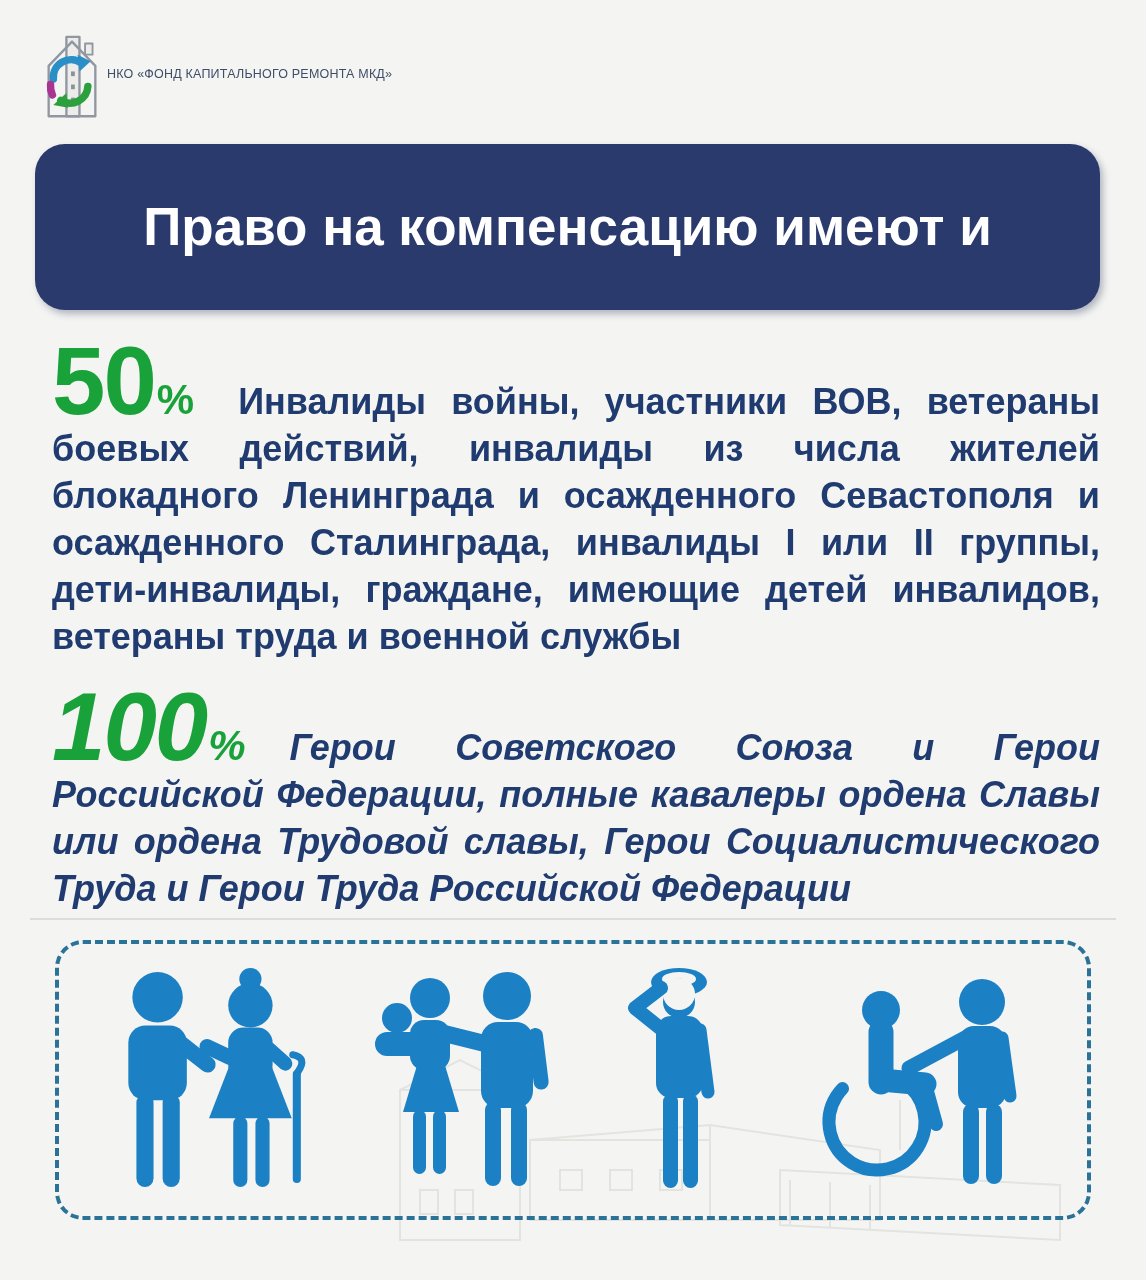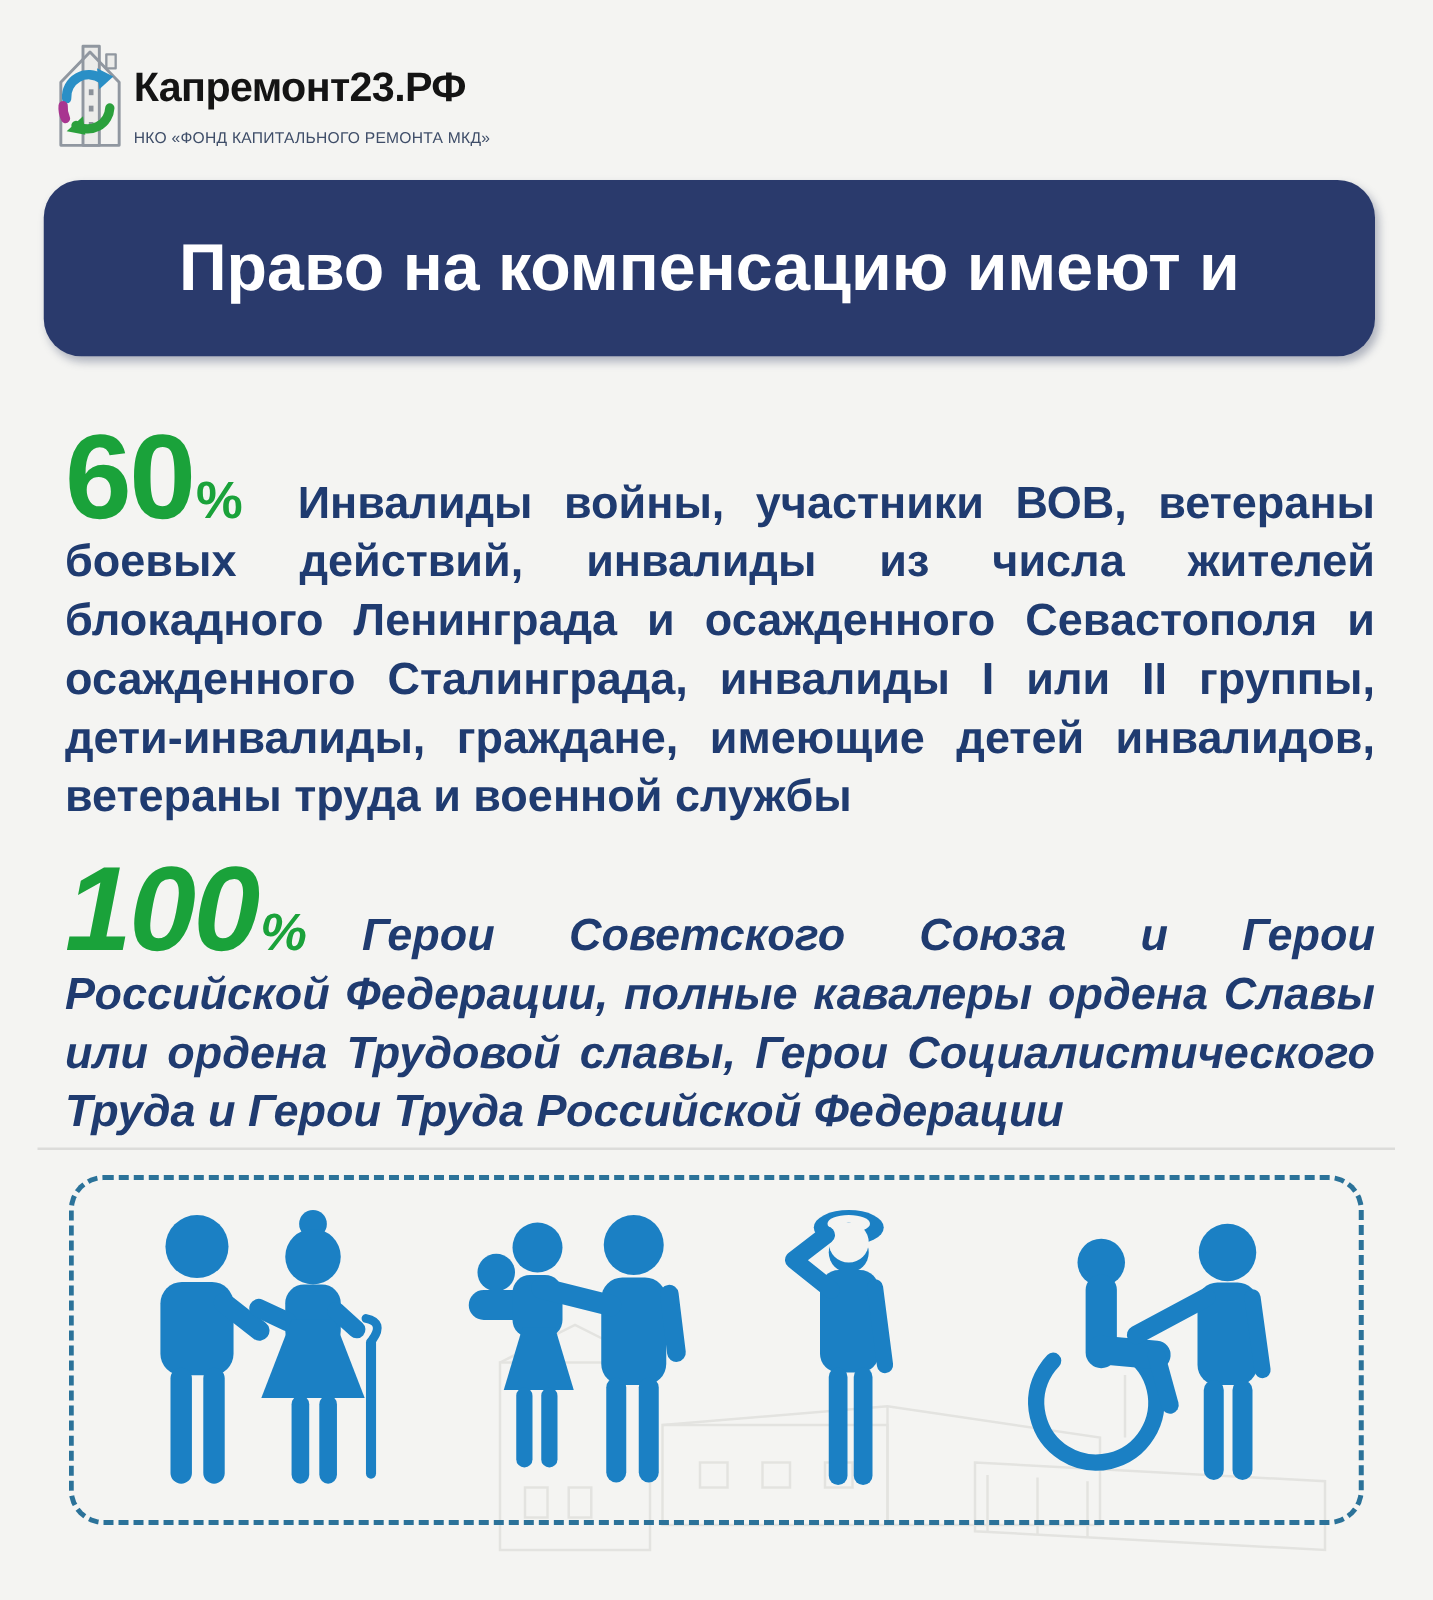--- a/index.html
+++ b/index.html
@@ -30,21 +30,21 @@
     font-size: 33px; font-weight: 700; color: var(--logo-text);
     letter-spacing: -0.5px; line-height: 36px; white-space: nowrap;
   }
   .logo-subtitle {
     font-size: 12.5px; font-weight: 400; color: var(--logo-sub);
     letter-spacing: 0.2px; margin-top: 15px; white-space: nowrap;
   }
 
   
   .banner {
-    position: absolute; left: 35px; top: 144px; width: 1065px; height: 141px;
+    position: absolute; left: 35px; top: 144px; width: 1065px; height: 166px;
     background: var(--banner-bg); border-radius: 30px;
     box-shadow: 3px 4px 7px rgba(50, 60, 95, 0.35);
     display: flex; flex-direction: column; justify-content: center; align-items: center;
     row-gap: 8px;
   }
   .banner-line {
     color: var(--banner-text); font-size: 53px; font-weight: 700;
     line-height: 64px; white-space: nowrap; text-align: center;
   }
 
@@ -105,30 +105,29 @@
 
       <g fill="none" stroke-linecap="round">
         <path d="M10 50 A 19 19 0 0 1 40 33" stroke="#2a8fc6" stroke-width="8"></path>
         <path d="M47 58 A 19 19 0 0 1 18 73" stroke="#2ba03c" stroke-width="8"></path>
         <path d="M9 67 A 21 21 0 0 1 7 56" stroke="#a83590" stroke-width="8"></path>
       </g>
       <path d="M36 24 L50 31 L38 42 Z" fill="#2a8fc6"></path>
       <path d="M24 65 L10 78 L26 81 Z" fill="#2ba03c"></path>
     </svg>
     <div class="logo-textcol">
-      <div class="logo-title">Капремонт23.РФ</div>
       <div class="logo-subtitle">НКО «ФОНД КАПИТАЛЬНОГО РЕМОНТА МКД»</div>
     </div>
   </div>
 
   <div class="banner">
     <div class="banner-line">Право на компенсацию имеют и</div>
   </div>
 
-  <p class="benefit benefit-50"><span class="pct"><span>60</span><span class="sign">%</span></span><span>Инвалиды войны, участники ВОВ, ветераны боевых действий, инвалиды из числа жителей блокадного Ленинграда и осажденного Севастополя и осажденного Сталинграда, инвалиды I или II группы, дети-инвалиды, граждане, имеющие детей инвалидов, ветераны труда и военной службы</span></p>
+  <p class="benefit benefit-50"><span class="pct"><span>50</span><span class="sign">%</span></span><span>Инвалиды войны, участники ВОВ, ветераны боевых действий, инвалиды из числа жителей блокадного Ленинграда и осажденного Севастополя и осажденного Сталинграда, инвалиды I или II группы, дети-инвалиды, граждане, имеющие детей инвалидов, ветераны труда и военной службы</span></p>
 
   <p class="benefit benefit-100"><span class="pct"><span>100</span><span class="sign">%</span></span><span>Герои Советского Союза и Герои Российской Федерации, полные кавалеры ордена Славы или ордена Трудовой славы, Герои Социалистического Труда и Герои Труда Российской Федерации</span></p>
 
   <hr class="divider">
 
   <svg class="watermark" viewBox="0 0 780 230" fill="none" stroke="#dededa" stroke-width="2">
     <rect x="40" y="60" width="120" height="150"></rect>
     <path d="M40 60 L100 30 L160 60"></path>
     <rect x="170" y="110" width="180" height="80"></rect>
     <path d="M170 110 L350 95 L520 120 L520 190 L350 190"></path>

